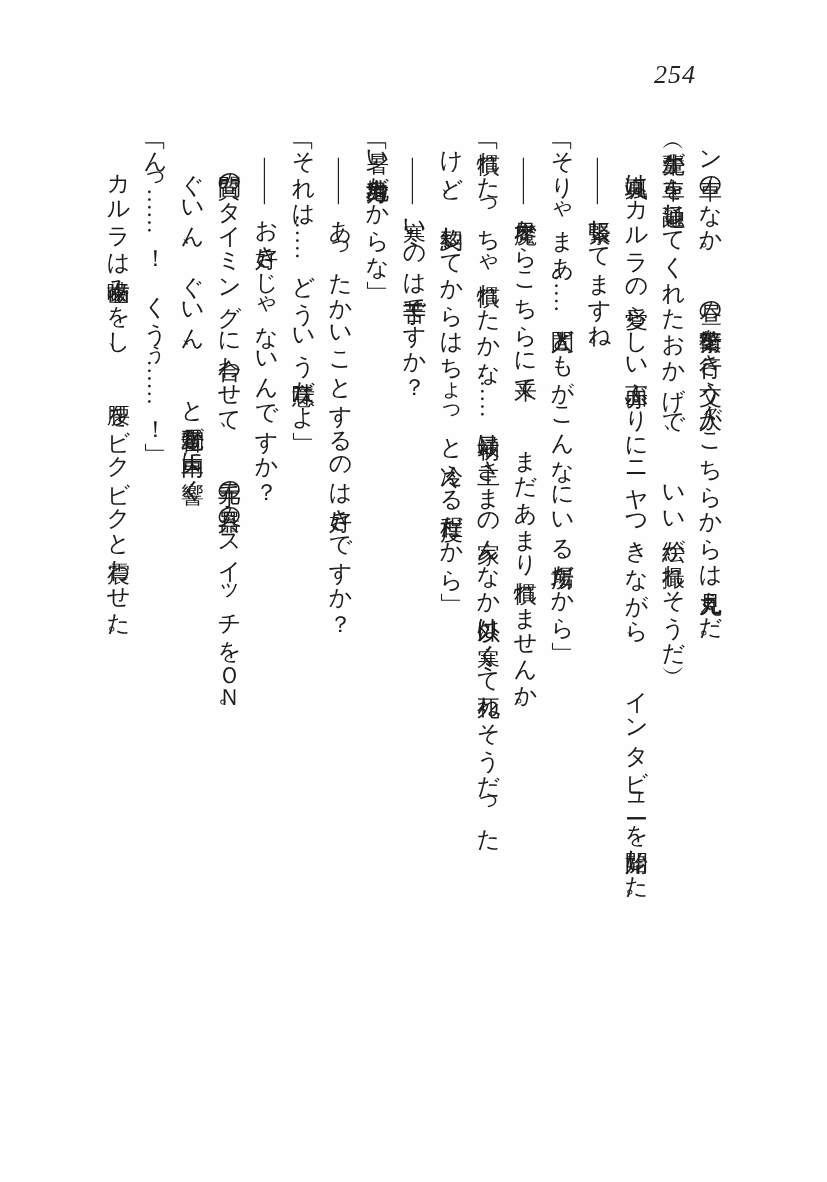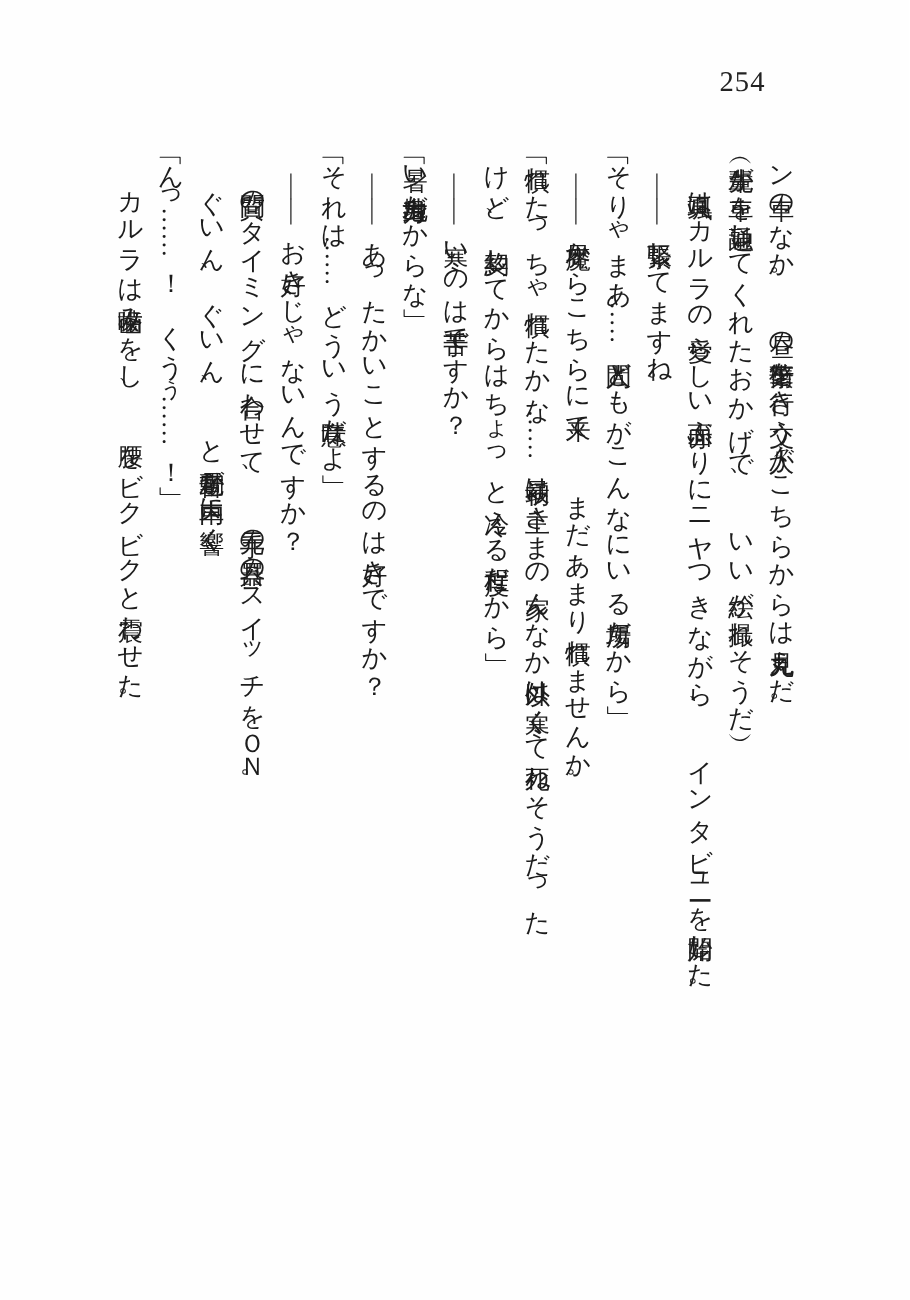--- a/index.html
+++ b/index.html
@@ -16,20 +16,21 @@
     height: 1182px;
     background: #fefefe;
     font-family: "Liberation Serif", "DejaVu Serif", serif;
     color: #1c1c1c;
   }
   .page-number {
     position: absolute;
     top: 60px;
     left: 654px;
     font-size: 26px;
+    font-style: italic;
     letter-spacing: 1px;
     color: #222222;
   }
   .text-block {
     position: absolute;
     top: 135px;
     right: 98px;
     height: 878px;
     writing-mode: vertical-rl;
     text-orientation: mixed;

